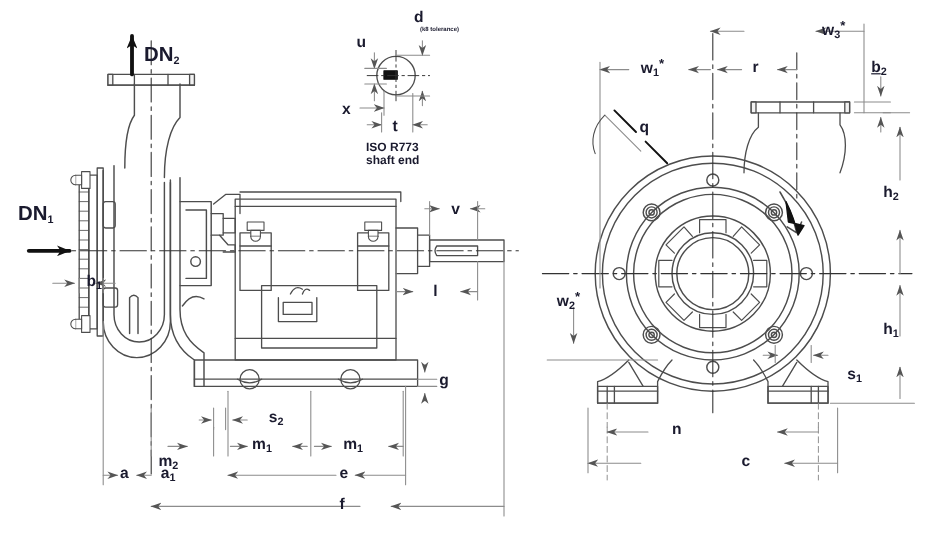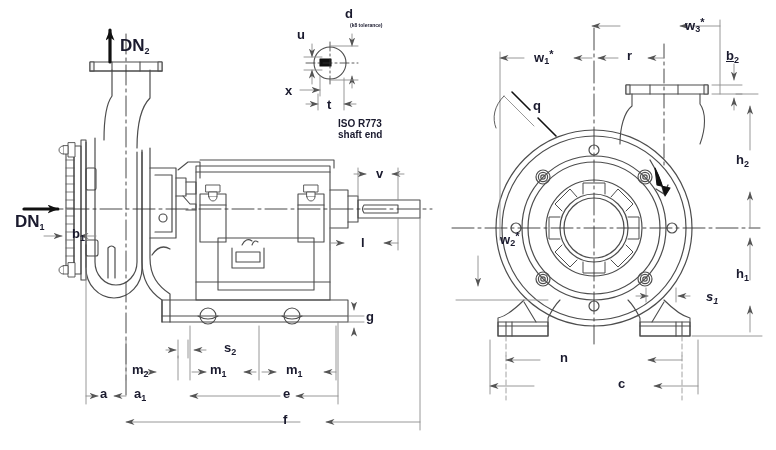--- a/index.html
+++ b/index.html
@@ -4,21 +4,21 @@
 <style>
   html,body{margin:0;padding:0;background:#ffffff;}
   body{font-family:"Liberation Sans",sans-serif;}
   #sheet{position:relative;width:776px;height:450px;background:#ffffff;overflow:hidden;}
   #sheet svg{position:absolute;left:0;top:0;}
   .lbl{position:absolute;color:#1a1a2e;font-family:"Liberation Sans",sans-serif;white-space:nowrap;}
   .lbl-big{font-size:17px;font-weight:bold;}
   .lbl-dim{font-size:13px;font-weight:bold;}
   .lbl-sub{font-size:9px;font-weight:bold;vertical-align:-0.28em;}
   .lbl-star{font-size:11px;font-weight:bold;vertical-align:0.35em;}
-  .lbl-note{font-size:10px;font-weight:bold;line-height:11px;margin-left:33px;}
+  .lbl-note{font-size:10px;font-weight:bold;line-height:11px;}
   .lbl-tiny{font-size:5px;font-weight:bold;}
 </style>
 </head>
 <body>
 
 <div id="sheet">
 
   <svg width="776" height="450" viewBox="0 0 776 450">
     <defs>
       <marker id="ah" markerWidth="9" markerHeight="7" refX="8.5" refY="3.5" orient="auto" markerUnits="userSpaceOnUse">
@@ -361,50 +361,50 @@
 
         <line x1="504" y1="96" x2="534" y2="126"></line>
         <line x1="512" y1="92" x2="530" y2="110" stroke-width="1.6" stroke="#111"></line>
         <line x1="538" y1="118" x2="556" y2="136" stroke-width="1.6" stroke="#111"></line>
         <path d="M504,96 C494,106 492,118 496,128" stroke="#4d4d4d"></path>
       </g>
 
     </g>
   </svg>
 
-  <div class="lbl lbl-big" style="left:15px;top:168px;margin-top:44px;"><span>DN</span><span class="lbl-sub">1</span></div>
+  <div class="lbl lbl-big" style="left:15px;top:168px;"><span>DN</span><span class="lbl-sub">1</span></div>
   <div class="lbl lbl-big" style="left:120px;top:36px;"><span>DN</span><span class="lbl-sub">2</span></div>
 
   <div class="lbl lbl-dim" style="left:345px;top:6px;"><span>d</span></div>
   <div class="lbl lbl-tiny" style="left:350px;top:22px;"><span>(k8 tolerance)</span></div>
   <div class="lbl lbl-dim" style="left:297px;top:27px;"><span>u</span></div>
   <div class="lbl lbl-dim" style="left:285px;top:83px;"><span>x</span></div>
   <div class="lbl lbl-dim" style="left:327px;top:97px;"><span>t</span></div>
   <div class="lbl lbl-note" style="left:305px;top:118px;">
     <span>ISO R773</span><br><span>shaft end</span>
   </div>
 
   <div class="lbl lbl-dim" style="left:24px;top:226px;margin-left:48px;"><span>b</span><span class="lbl-sub">1</span></div>
   <div class="lbl lbl-dim" style="left:100px;top:386px;"><span>a</span></div>
   <div class="lbl lbl-dim" style="left:134px;top:386px;"><span>a</span><span class="lbl-sub">1</span></div>
-  <div class="lbl lbl-dim" style="left:112px;top:362px;padding-left:20px;"><span>m</span><span class="lbl-sub">2</span></div>
+  <div class="lbl lbl-dim" style="left:112px;top:376px;padding-left:20px;"><span>m</span><span class="lbl-sub">2</span></div>
   <div class="lbl lbl-dim" style="left:210px;top:362px;"><span>m</span><span class="lbl-sub">1</span></div>
   <div class="lbl lbl-dim" style="left:286px;top:362px;"><span>m</span><span class="lbl-sub">1</span></div>
   <div class="lbl lbl-dim" style="left:224px;top:340px;"><span>s</span><span class="lbl-sub">2</span></div>
   <div class="lbl lbl-dim" style="left:283px;top:386px;"><span>e</span></div>
   <div class="lbl lbl-dim" style="left:283px;top:412px;"><span>f</span></div>
   <div class="lbl lbl-dim" style="left:366px;top:309px;"><span>g</span></div>
   <div class="lbl lbl-dim" style="left:361px;top:235px;"><span>l</span></div>
   <div class="lbl lbl-dim" style="left:376px;top:166px;"><span>v</span></div>
 
   <div class="lbl lbl-dim" style="left:534px;top:48px;"><span>w</span><span class="lbl-sub">1</span><span class="lbl-star">*</span></div>
-  <div class="lbl lbl-dim" style="left:464px;top:230px;margin-left:36px;"><span>w</span><span class="lbl-sub">2</span><span class="lbl-star">*</span></div>
+  <div class="lbl lbl-dim" style="left:464px;top:242px;"><span>w</span><span class="lbl-sub">2</span><span class="lbl-star">*</span></div>
   <div class="lbl lbl-dim" style="left:640px;top:16px;margin-left:45px;"><span>w</span><span class="lbl-sub">3</span><span class="lbl-star">*</span></div>
   <div class="lbl lbl-dim" style="left:627px;top:48px;"><span>r</span></div>
   <div class="lbl lbl-dim" style="left:726px;top:48px;text-decoration:underline;"><span>b</span><span class="lbl-sub">2</span></div>
   <div class="lbl lbl-dim" style="left:736px;top:266px;"><span>h</span><span class="lbl-sub">1</span></div>
   <div class="lbl lbl-dim" style="left:736px;top:152px;"><span>h</span><span class="lbl-sub">2</span></div>
-  <div class="lbl lbl-dim" style="left:706px;top:289px;font-style:italic;"><span>s</span><span class="lbl-sub">1</span></div>
+  <div class="lbl lbl-dim" style="left:706px;top:304px;"><span>s</span><span class="lbl-sub">1</span></div>
   <div class="lbl lbl-dim" style="left:560px;top:350px;"><span>n</span></div>
   <div class="lbl lbl-dim" style="left:618px;top:376px;"><span>c</span></div>
   <div class="lbl lbl-dim" style="left:533px;top:98px;"><span>q</span></div>
 
 </div>
 
 </body></html>

